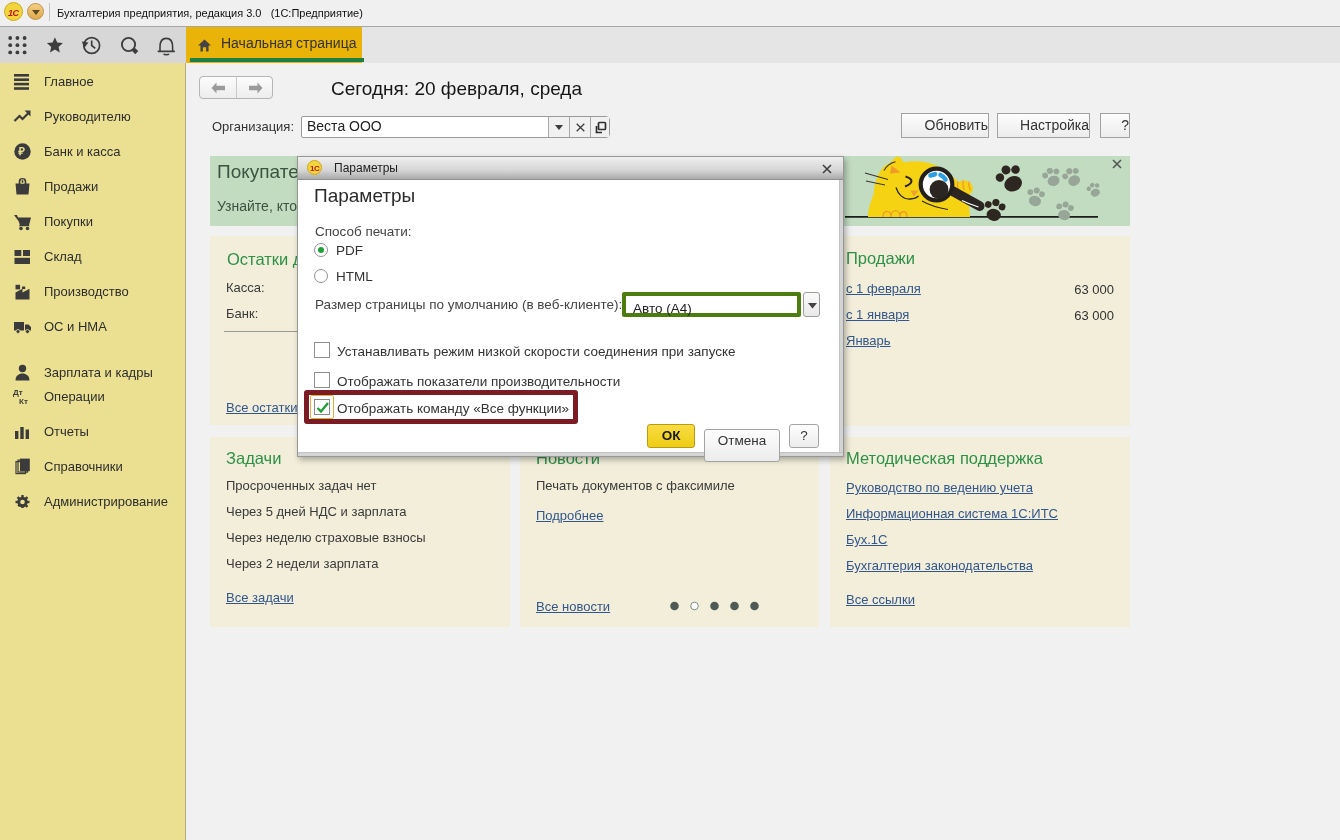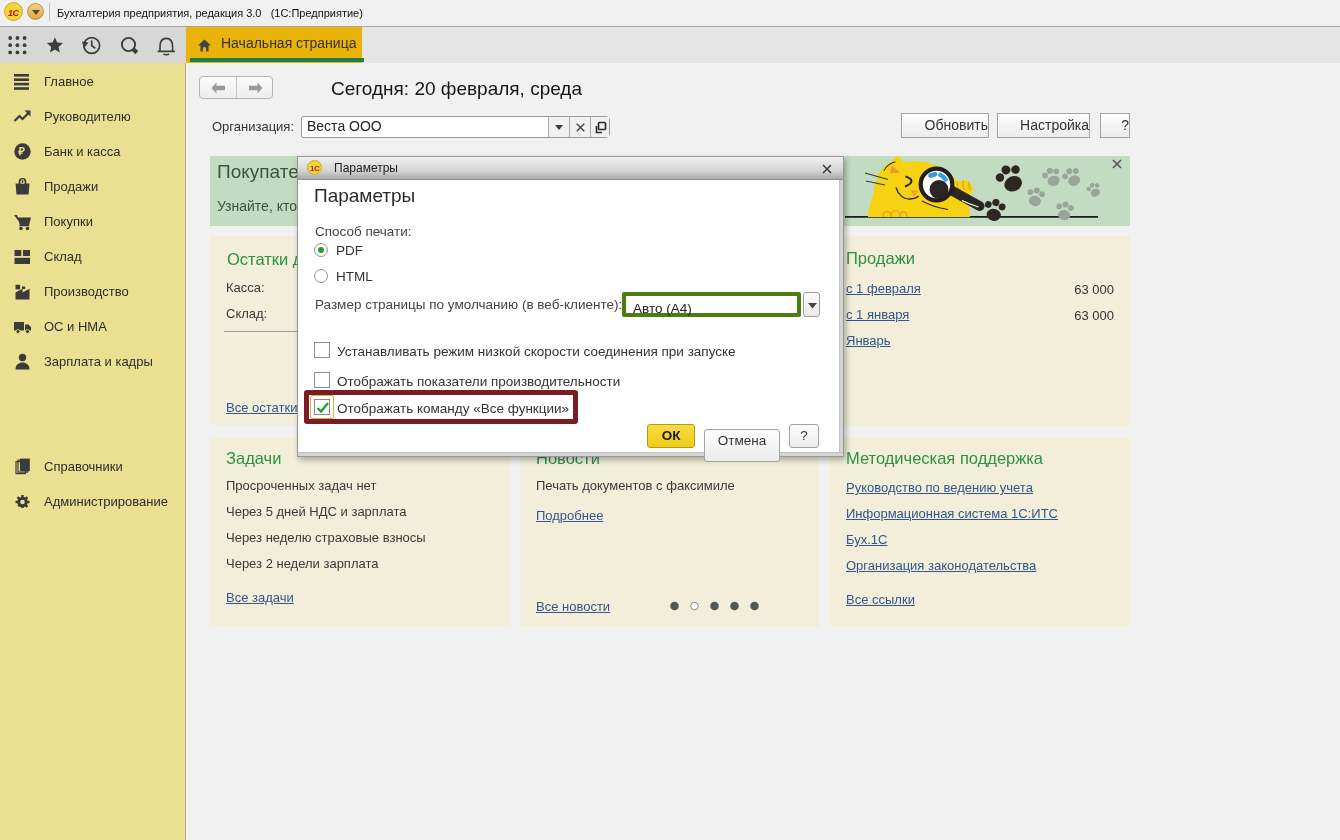--- a/index.html
+++ b/index.html
@@ -169,26 +169,43 @@
     <div class="tx">Производство</div>
   </div>
   <div class="sbitem" style="top:246px;">
     <svg class="ic" viewBox="0 0 19 19">
         <path fill="#3b3b3b" d="M1 5 L11 5 L11 13.5 L1 13.5 Z M12 7.5 L15.5 7.5 L18 10 L18 13.5 L12 13.5 Z"></path>
         <circle cx="5" cy="14.5" r="2" fill="#3b3b3b" stroke="#ebe092" stroke-width="0.8"></circle>
         <circle cx="14.5" cy="14.5" r="2" fill="#3b3b3b" stroke="#ebe092" stroke-width="0.8"></circle>
       </svg>
     <div class="tx">ОС и НМА</div>
   </div>
-  <div class="sbitem" style="top:281px;padding-left:43px;">
+  <div class="sbitem" style="top:292px;padding-left:43px;">
     <svg class="ic" viewBox="0 0 19 19">
         <circle cx="9.5" cy="5.5" r="3.7" fill="#3b3b3b"></circle>
         <path fill="#3b3b3b" d="M2.5 17.5 C2.5 12.5 6 10.5 9.5 10.5 C13 10.5 16.5 12.5 16.5 17.5 Z"></path>
       </svg>
     <div class="tx">Зарплата и кадры</div>
+  </div>
+  <div class="sbitem" style="top:316px;">
+    <svg class="ic" viewBox="0 0 19 19">
+        <text x="0" y="8" font-size="8" font-weight="bold" fill="#3b3b3b" font-family="Liberation Sans">Дт</text>
+        <text x="6" y="17" font-size="8" font-weight="bold" fill="#3b3b3b" font-family="Liberation Sans">Кт</text>
+      </svg>
+    <div class="tx">Операции</div>
+  </div>
+  <div class="sbitem" style="top:351px;">
+    <svg class="ic" viewBox="0 0 19 19">
+        <g fill="#3b3b3b">
+          <rect x="2" y="9" width="3.4" height="8"></rect>
+          <rect x="7.3" y="5" width="3.4" height="12"></rect>
+          <rect x="12.6" y="7.5" width="3.4" height="9.5"></rect>
+        </g>
+      </svg>
+    <div class="tx">Отчеты</div>
   </div>
   <div class="sbitem" style="top:386px;">
     <svg class="ic" viewBox="0 0 19 19">
         <g>
           <rect x="3" y="4.6" width="9.5" height="12" fill="none" stroke="#3b3b3b" stroke-width="1.2"></rect>
           <rect x="5" y="3.1" width="9.5" height="12" fill="none" stroke="#3b3b3b" stroke-width="1.2"></rect>
           <rect x="7" y="1.6" width="9.8" height="12.6" fill="#3b3b3b"></rect>
         </g>
       </svg>
     <div class="tx">Справочники</div>
@@ -300,21 +317,21 @@
       <use href="#paw" transform="translate(254,33) rotate(-20) scale(0.65)"></use>
     </g>
 
     <path d="M273 4 L281 12 M281 4 L273 12" stroke="#555" stroke-width="1.6"></path>
   </svg>
 </div>
 
 <div class="panel" id="p-ost" style="left:210px;top:236px;width:299px;height:189px;">
   <div class="ptitle" style="left:17px;top:14px;">Остатки денежных средств</div>
   <div class="ptext" style="left:16px;top:44px;">Касса:</div>
-  <div class="ptext" style="left:16px;top:70px;">Склад:</div>
+  <div class="ptext" style="left:16px;top:70px;">Банк:</div>
   <div style="position:absolute;left:14px;top:95px;width:270px;height:1px;background:#999;"></div>
   <div class="plink" style="left:16px;top:164px;">Все остатки</div>
 </div>
 <div class="panel" id="p-sal" style="left:830px;top:236px;width:300px;height:190px;">
   <div class="ptitle" style="left:16px;top:13px;">Продажи</div>
   <div class="plink" style="left:16px;top:45px;">с 1 февраля</div>
   <div class="pval" style="left:184px;top:46px;width:100px;">63 000</div>
   <div class="plink" style="left:16px;top:71px;">с 1 января</div>
   <div class="pval" style="left:184px;top:72px;width:100px;">63 000</div>
   <div class="plink" style="left:16px;top:97px;">Январь</div>
@@ -338,21 +355,21 @@
     <circle cx="46.5" cy="5" r="4.3" fill="#4d5a57"></circle>
     <circle cx="66.5" cy="5" r="4.3" fill="#4d5a57"></circle>
     <circle cx="86.5" cy="5" r="4.3" fill="#4d5a57"></circle>
   </svg>
 </div>
 <div class="panel" id="p-met" style="left:830px;top:437px;width:300px;height:190px;">
   <div class="ptitle" style="left:16px;top:12px;">Методическая поддержка</div>
   <div class="plink" style="left:16px;top:43px;">Руководство по ведению учета</div>
   <div class="plink" style="left:16px;top:69px;">Информационная система 1С:ИТС</div>
   <div class="plink" style="left:16px;top:95px;">Бух.1С</div>
-  <div class="plink" style="left:16px;top:121px;">Организация законодательства</div>
+  <div class="plink" style="left:16px;top:121px;">Бухгалтерия законодательства</div>
   <div class="plink" style="left:16px;top:155px;">Все ссылки</div>
 </div>
 
 <div id="dialog">
   <div id="dlgbar">
     <div id="dlgico">
         <span>1С</span>
       </div>
     <div id="dlgtitle">Параметры</div>
     <svg style="position:absolute;left:524px;top:7px" width="10" height="10" viewBox="0 0 10 10">

